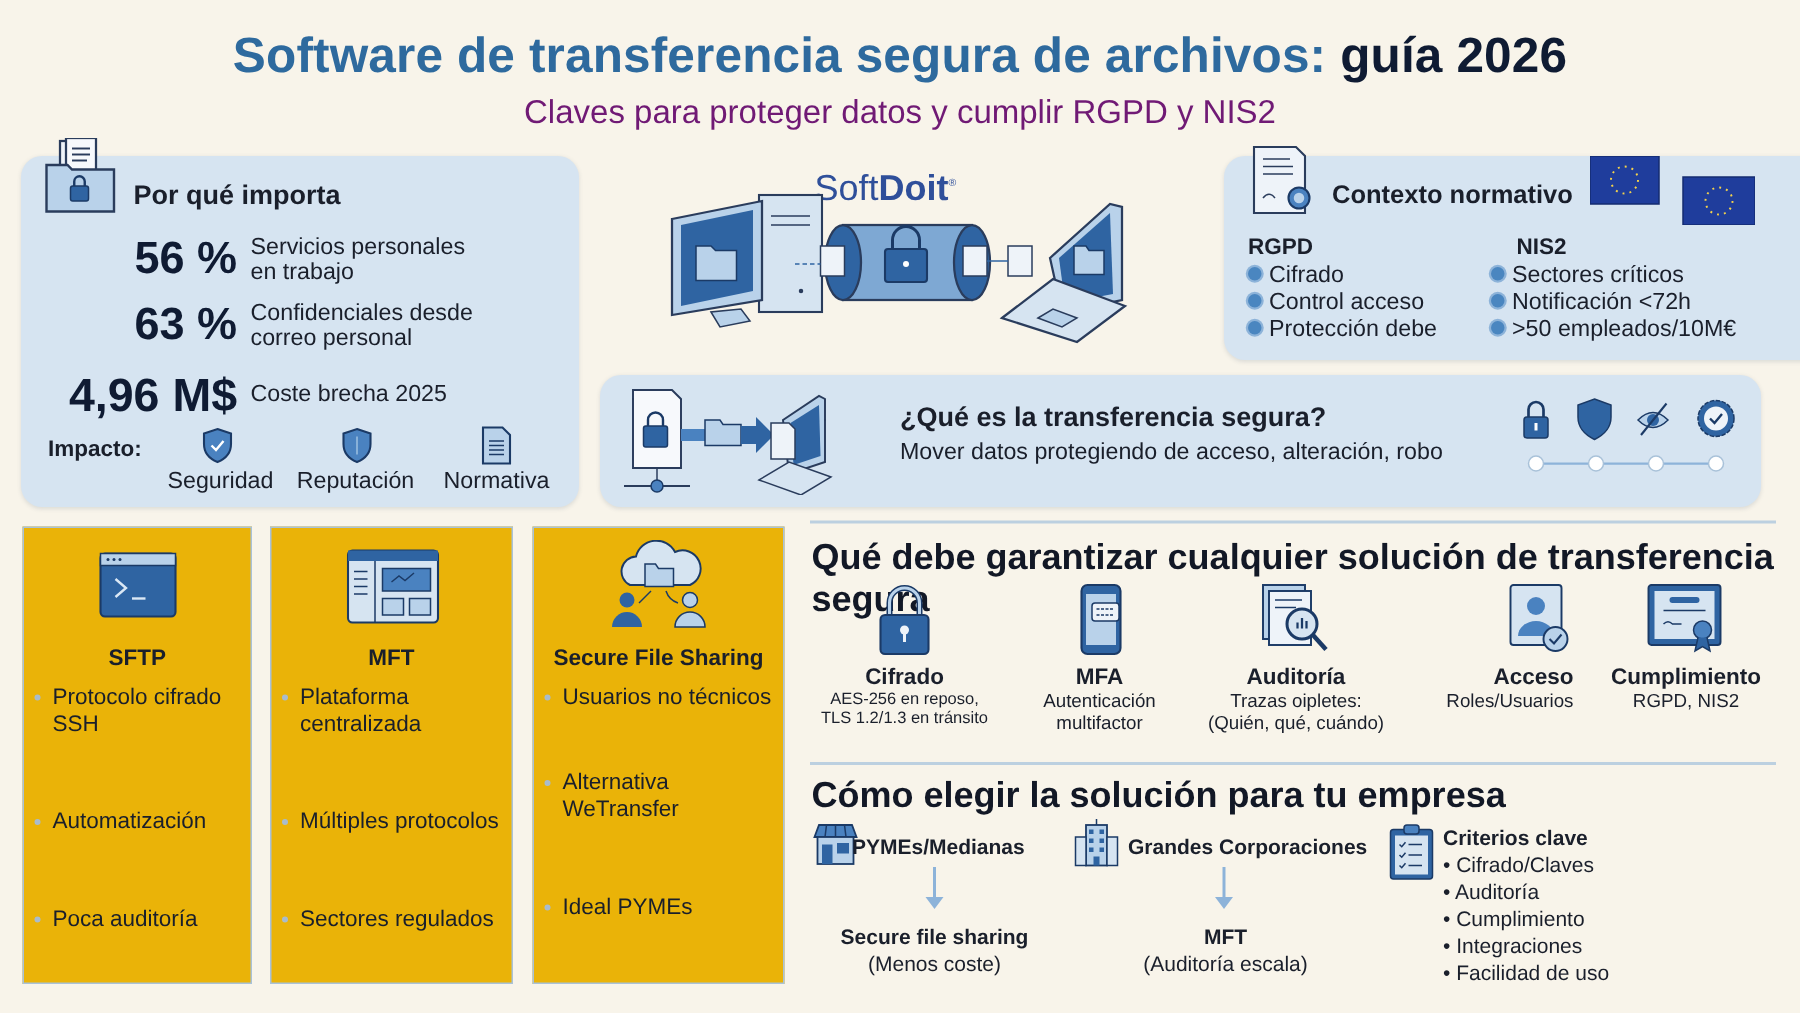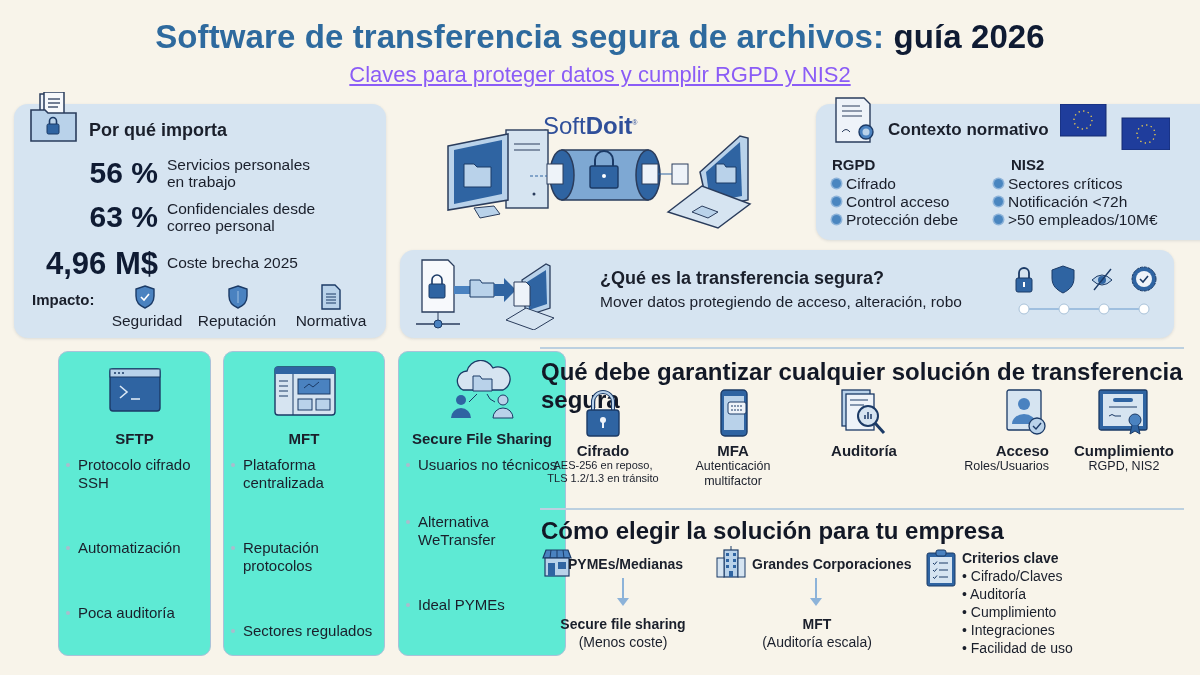--- a/index.html
+++ b/index.html
@@ -11,21 +11,21 @@
     position: relative;
   }
   .abs { position: absolute; }
   .title {
     left: 0; width: 1200px; top: 18px; text-align: center;
     font-size: 33px; font-weight: bold; color: #2e6a9e; letter-spacing: 0.1px;
   }
   .title .dark { color: #0f1b33; }
   .subtitle {
     left: 0; width: 1200px; top: 62px; text-align: center;
-    font-size: 22px; color: #8b5cf6; text-decoration: underline;
+    font-size: 22px; color: #701a75;
   }
   .panel {
     background: #d6e4f1; border-radius: 14px;
     box-shadow: 0 1px 3px rgba(60,80,110,0.15);
   }
   
   #why { left: 14px; top: 104px; width: 372px; height: 234px; }
   #why .ptitle { left: 75px; top: 16px; font-size: 18px; font-weight: bold; }
   .stat-num { font-weight: bold; color: #0f1b33; font-size: 30px; text-align: right; }
   .stat-lbl { font-size: 15.5px; line-height: 17px; color: #1a1f2b; }
@@ -38,21 +38,21 @@
   .ctx-li { font-size: 15.5px; line-height: 18px; white-space: nowrap; }
   .ctx-li .dot { display: inline-block; width: 9px; height: 9px; background: #4a86c0; border-radius: 50%; margin-right: 5px; vertical-align: 1px; box-shadow: 0 0 0 1.5px #8db3d9; }
 
   
   #what { left: 400px; top: 250px; width: 774px; height: 88px; }
   .what-title { font-size: 18px; font-weight: bold; }
   .what-desc { font-size: 15.5px; }
 
   
   .card {
-    background: #5eead4; border: 1.5px solid #a9c2d9; border-radius: 10px; margin-left: 43px;
+    background: #eab308; border: 1.5px solid #a9c2d9; border-radius: 0;
   }
   .card-title { font-size: 15px; font-weight: bold; text-align: center; width: 100%; }
   .card-li { font-size: 15px; line-height: 18px; color: #1a1f2b; padding-left: 16px; position: relative; }
   .card-li::before { content: ""; position: absolute; left: 4px; top: 7px; width: 4px; height: 4px; background: #a9bccd; border-radius: 50%; }
 
   .sec-title { font-size: 24px; font-weight: bold; color: #121826; }
   .hr { height: 1.5px; background: #bcd0e0; }
   .feat { text-align: center; }
   .feat-t { font-size: 15px; font-weight: bold; }
   .feat-d { font-size: 12.5px; line-height: 15px; color: #1a1f2b; }
@@ -280,21 +280,21 @@
         <line x1="5" y1="25" x2="14" y2="25" stroke="#1b3a66"></line>
         <line x1="5" y1="30" x2="14" y2="30" stroke="#1b3a66"></line>
         <rect x="24" y="13" width="32" height="15" fill="#4a82c0" stroke="#1b3a66"></rect>
         <path d="M30 22 l5 -4 l4 3 l6 -5" fill="none" stroke="#1b3a66"></path>
         <rect x="24" y="33" width="14" height="11" fill="#b9d2ea" stroke="#1b3a66"></rect>
         <rect x="42" y="33" width="14" height="11" fill="#b9d2ea" stroke="#1b3a66"></rect>
       </svg>
   </div>
   <div class="abs card-title" style="top:78px;">MFT</div>
   <div class="abs card-li" style="left:3px;top:104px;width:150px;">Plataforma centralizada</div>
-  <div class="abs card-li" style="left:3px;top:151px;width:150px;">Reputación protocolos</div>
+  <div class="abs card-li" style="left:3px;top:151px;width:150px;">Múltiples protocolos</div>
   <div class="abs card-li" style="left:3px;top:198px;width:150px;">Sectores regulados</div>
 </div>
 
 <div class="abs card" style="left:355px;top:351px;width:168px;height:305px;">
   <div class="abs" style="left:48px;top:8px;">
     <svg width="72" height="62" viewBox="0 0 72 62">
         <path d="M16 30 a10 10 0 0 1 4 -19 a14 14 0 0 1 26 -3 a11 11 0 0 1 10 22 z" fill="#d6e4f1" stroke="#1b3a66" stroke-width="1.3"></path>
         <path d="M26 16 h7 l2 3 h10 v12 h-19 z" fill="#b9d2ea" stroke="#1b3a66"></path>
         <circle cx="14" cy="40" r="5" fill="#2f64a2"></circle>
         <path d="M4 58 a10 10 0 0 1 20 0 z" fill="#2f64a2"></path>
@@ -351,20 +351,24 @@
         <rect x="8" y="6" width="28" height="36" fill="#eef3f9" stroke="#1b3a66" stroke-width="1.3"></rect>
         <line x1="12" y1="12" x2="30" y2="12" stroke="#1b3a66"></line>
         <line x1="12" y1="17" x2="26" y2="17" stroke="#1b3a66"></line>
         <circle cx="30" cy="28" r="10" fill="#d6e4f1" stroke="#1b3a66" stroke-width="2"></circle>
         <line x1="27" y1="31" x2="27" y2="27" stroke="#1b3a66" stroke-width="1.5"></line>
         <line x1="30" y1="31" x2="30" y2="24" stroke="#1b3a66" stroke-width="1.5"></line>
         <line x1="33" y1="31" x2="33" y2="26" stroke="#1b3a66" stroke-width="1.5"></line>
         <line x1="37" y1="35" x2="46" y2="45" stroke="#1b3a66" stroke-width="3"></line>
       </svg>
     <div class="feat-t">Auditoría</div>
+    <div class="feat-d">
+      <div>Trazas oipletes:</div>
+      <div>(Quién, qué, cuándo)</div>
+    </div>
   </div>
 
   <div class="abs feat" style="left:395px;top:0;width:110px;text-align:right;">
     <svg width="46" height="50" viewBox="0 0 46 50">
         <rect x="4" y="2" width="34" height="40" rx="2" fill="#d6e4f1" stroke="#1b3a66" stroke-width="1.3"></rect>
         <circle cx="21" cy="16" r="6" fill="#4a82c0"></circle>
         <path d="M9 36 a12 10 0 0 1 24 0 z" fill="#4a82c0"></path>
         <circle cx="34" cy="38" r="8" fill="#b9d2ea" stroke="#1b3a66" stroke-width="1.3"></circle>
         <path d="M30 38 l3 3 l5 -6" fill="none" stroke="#1b3a66" stroke-width="1.4"></path>
       </svg>

